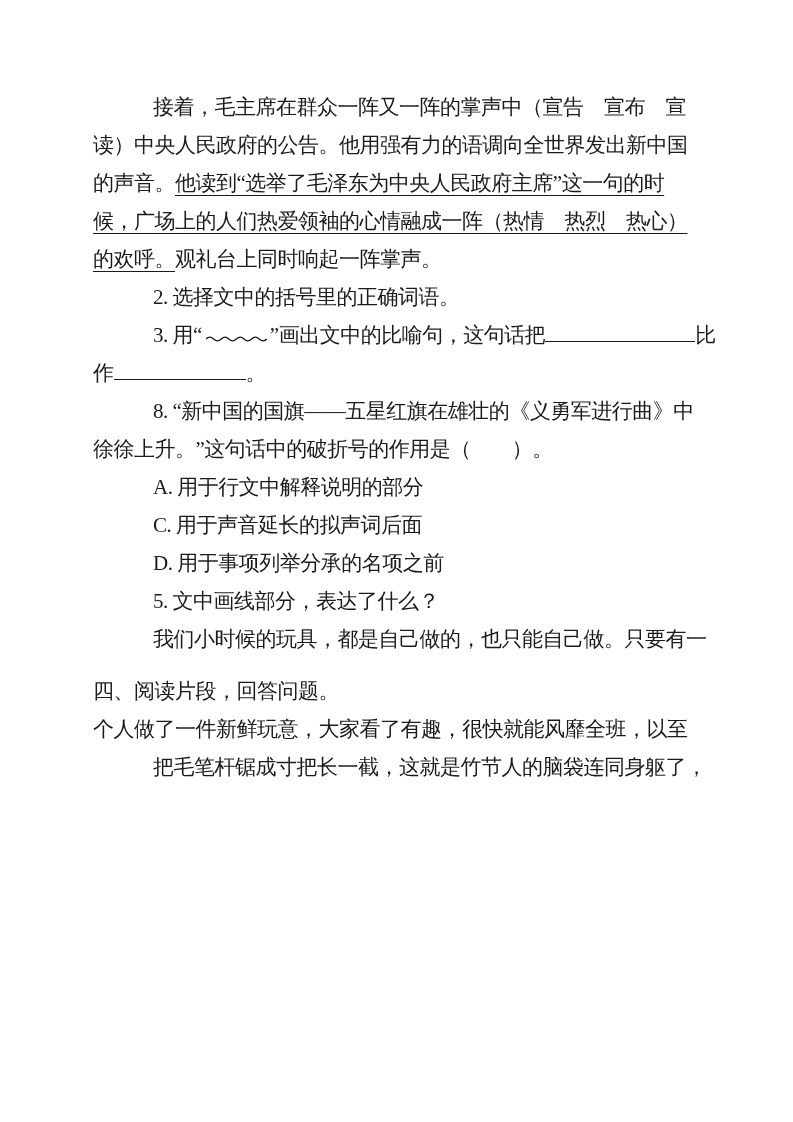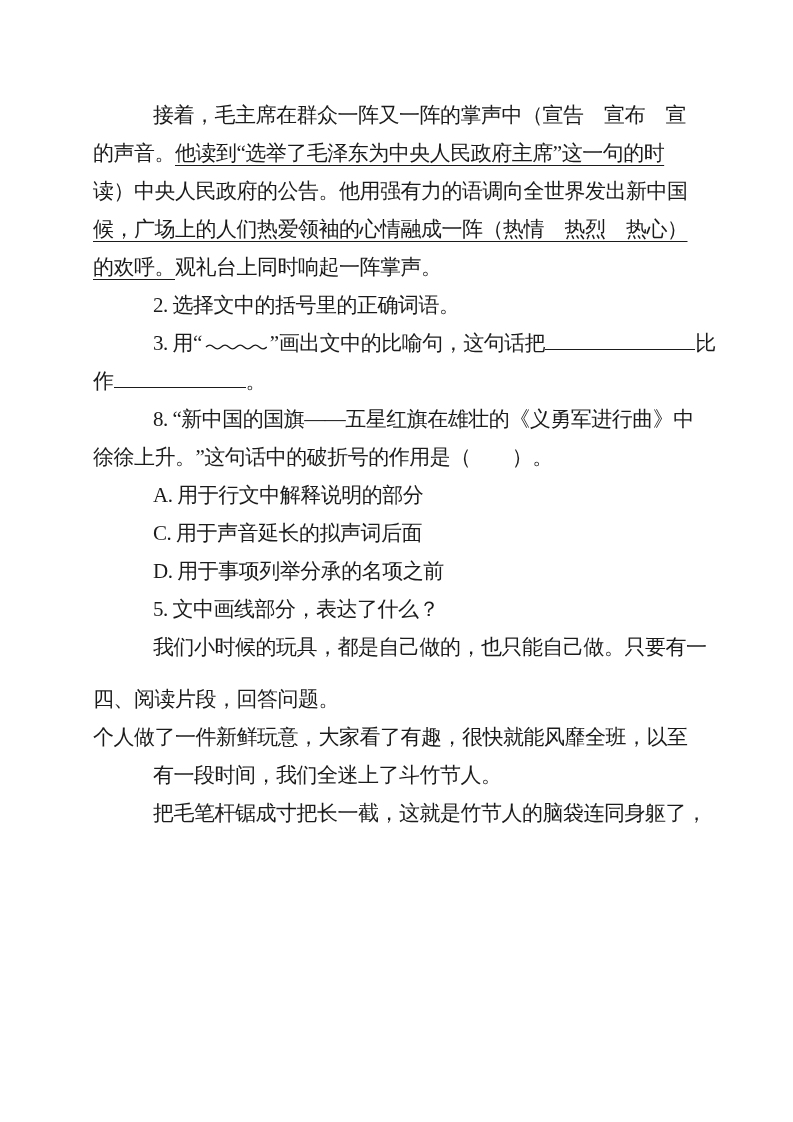--- a/index.html
+++ b/index.html
@@ -8,21 +8,20 @@
     position: relative;
     width: 793px;
     height: 1122px;
     background: #ffffff;
     overflow: hidden;
     font-family: "Liberation Serif", serif;
     color: #1b1b1b;
   }
   .doc {
     padding: 88px 60px 0 93px;
-    margin-top: 8px;
   }
   .line {
     height: 38px;
     line-height: 38px;
     font-size: 21px;
     white-space: nowrap;
     letter-spacing: -0.5px;
   }
   .indent { padding-left: 60px; }
   
@@ -49,22 +48,22 @@
   }
   .section-heading { margin-top: 14px; }
 </style>
 </head>
 <body>
 
 <div class="page">
   <div class="doc">
 
     <div class="line indent"><span>接着，毛主席在群众一阵又一阵的掌声中（宣告　宣布　宣</span></div>
+    <div class="line"><span>读）中央人民政府的公告。他用强有力的语调向全世界发出新中国</span></div>
     <div class="line"><span>的声音。</span><span class="ul">他读到“选举了毛泽东为中央人民政府主席”这一句的时</span></div>
-    <div class="line"><span>读）中央人民政府的公告。他用强有力的语调向全世界发出新中国</span></div>
     <div class="line"><span class="ul">候，广场上的人们热爱领袖的心情融成一阵（热情　热烈　热心）</span></div>
     <div class="line"><span class="ul">的欢呼。</span><span>观礼台上同时响起一阵掌声。</span></div>
 
 
     <div class="line indent"><span>2. 选择文中的括号里的正确词语。</span></div>
 
     <div class="line indent"><span>3. 用“</span><span class="wavy"><svg width="62" height="10" viewBox="0 0 62 10">
             <path d="M1 5 Q 4.8 1.2 8.6 5 T 16.2 5 T 23.8 5 T 31.4 5 T 39 5 T 46.6 5 T 54.2 5 T 61.8 5" fill="none" stroke="#1b1b1b" stroke-width="1.3"></path>
           </svg></span><span>”画出文中的比喻句，这句话把</span><span class="blank w150"></span><span>比</span></div>
     <div class="line"><span>作</span><span class="blank w132"></span><span>。</span></div>
@@ -75,17 +74,16 @@
     <div class="line indent"><span>A. 用于行文中解释说明的部分</span></div>
     <div class="line indent"><span>C. 用于声音延长的拟声词后面</span></div>
     <div class="line indent"><span>D. 用于事项列举分承的名项之前</span></div>
 
     <div class="line indent"><span>5. 文中画线部分，表达了什么？</span></div>
 
     <div class="line indent"><span>我们小时候的玩具，都是自己做的，也只能自己做。只要有一</span></div>
 
     <div class="line section-heading"><span>四、阅读片段，回答问题。</span></div>
     <div class="line"><span>个人做了一件新鲜玩意，大家看了有趣，很快就能风靡全班，以至</span></div>
-    <div class="line indent"><span>有一段时间，我们全迷上了斗竹节人。</span></div>
     <div class="line indent"><span>把毛笔杆锯成寸把长一截，这就是竹节人的脑袋连同身躯了，</span></div>
 
   </div>
 </div>
 
 </body></html>

